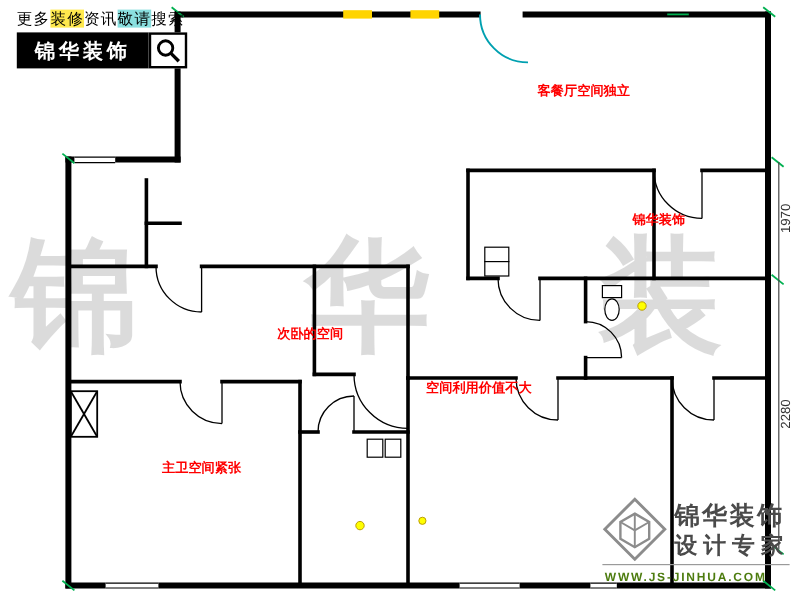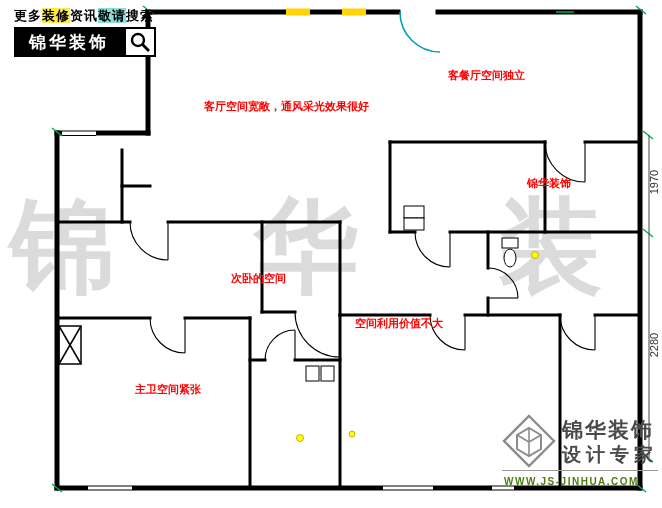--- a/index.html
+++ b/index.html
@@ -1,20 +1,20 @@
 <!DOCTYPE html>
 <html><head>
 <meta charset="utf-8">
 <style>
   html,body{margin:0;padding:0;background:#fff;}
   #page{position:relative;width:662px;height:508px;background:#ffffff;overflow:hidden;
         font-family:"Liberation Sans",sans-serif;}
 
   
-  #banner{position:absolute;left:14px;top:7px;font-size:13px;font-weight:bold;color:#000;
+  #banner{position:absolute;left:14px;top:7px;font-size:13px;font-weight:normal;color:#000;
           letter-spacing:1px;white-space:nowrap;z-index:5;}
   #banner .hl-yellow{background:#ffe94d;}
   #banner .hl-teal{background:#8adfdf;}
 
   
   #brandbar{position:absolute;left:14px;top:27px;display:flex;z-index:5;}
   #brand-box{width:110px;height:30px;background:#000;color:#fff;display:flex;align-items:center;
              justify-content:center;font-size:17px;font-weight:bold;letter-spacing:3px;}
   #search-box{width:28px;height:26px;background:#fff;border:2px solid #000;display:flex;
               align-items:center;justify-content:center;}
@@ -178,21 +178,20 @@
     </g>
 
     <g>
       <line x1="649" y1="135" x2="649" y2="458" stroke="#444" stroke-width="1"></line>
       <text x="658" y="182" transform="rotate(-90 658 182)" text-anchor="middle" font-size="11" fill="#333" font-family="Liberation Sans, sans-serif">1970</text>
       <text x="658" y="345" transform="rotate(-90 658 345)" text-anchor="middle" font-size="11" fill="#333" font-family="Liberation Sans, sans-serif">2280</text>
     </g>
   </svg>
 
   <div class="anno" style="left:448px;top:68px">客餐厅空间独立</div>
-  <div class="anno" style="left:204px;top:99px">客厅空间宽敞，通风采光效果很好</div>
   <div class="anno" style="left:527px;top:176px">锦华装饰</div>
   <div class="anno" style="left:231px;top:271px">次卧的空间</div>
   <div class="anno" style="left:355px;top:316px">空间利用价值不大</div>
   <div class="anno" style="left:135px;top:382px">主卫空间紧张</div>
 
   <div id="footer">
     <svg id="footer-diamond" width="54" height="54" viewBox="0 0 54 54">
       <g fill="none" stroke="#8c8c8c" stroke-width="2.4">
         <polygon points="27,2 52,27 27,52 2,27"></polygon>
         <polygon points="27,14 39,21 39,35 27,42 15,35 15,21" stroke-width="2"></polygon>

